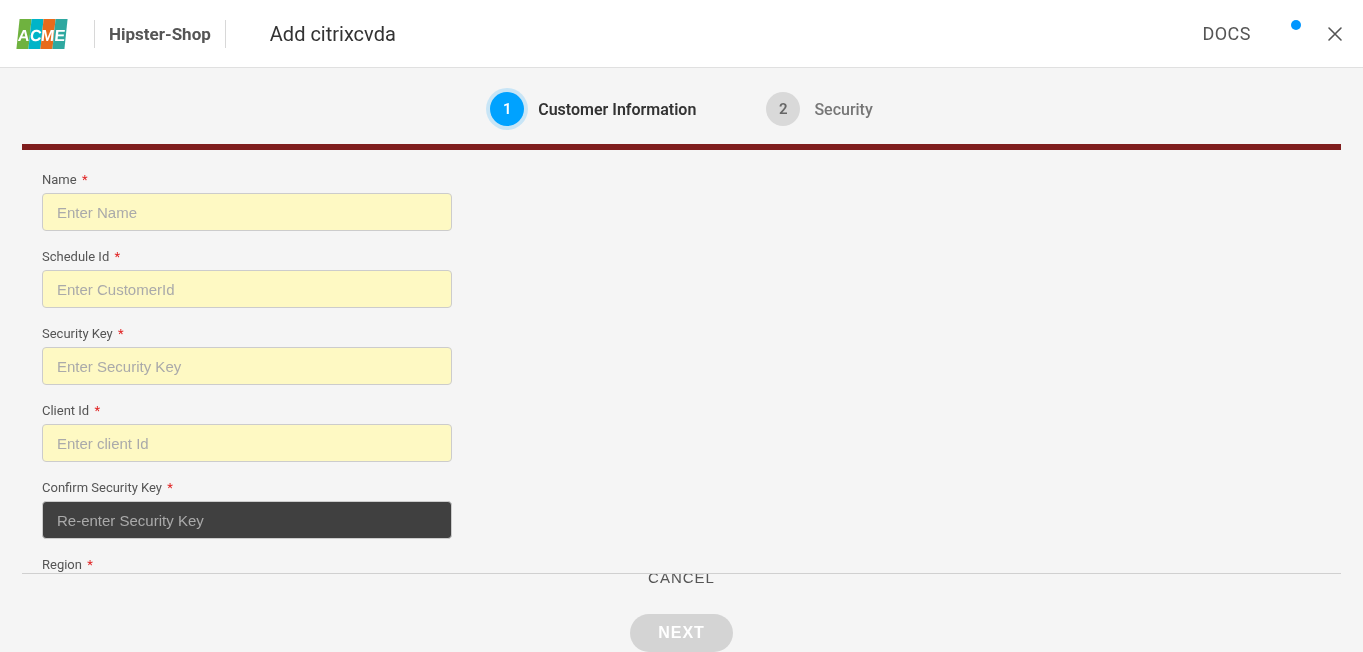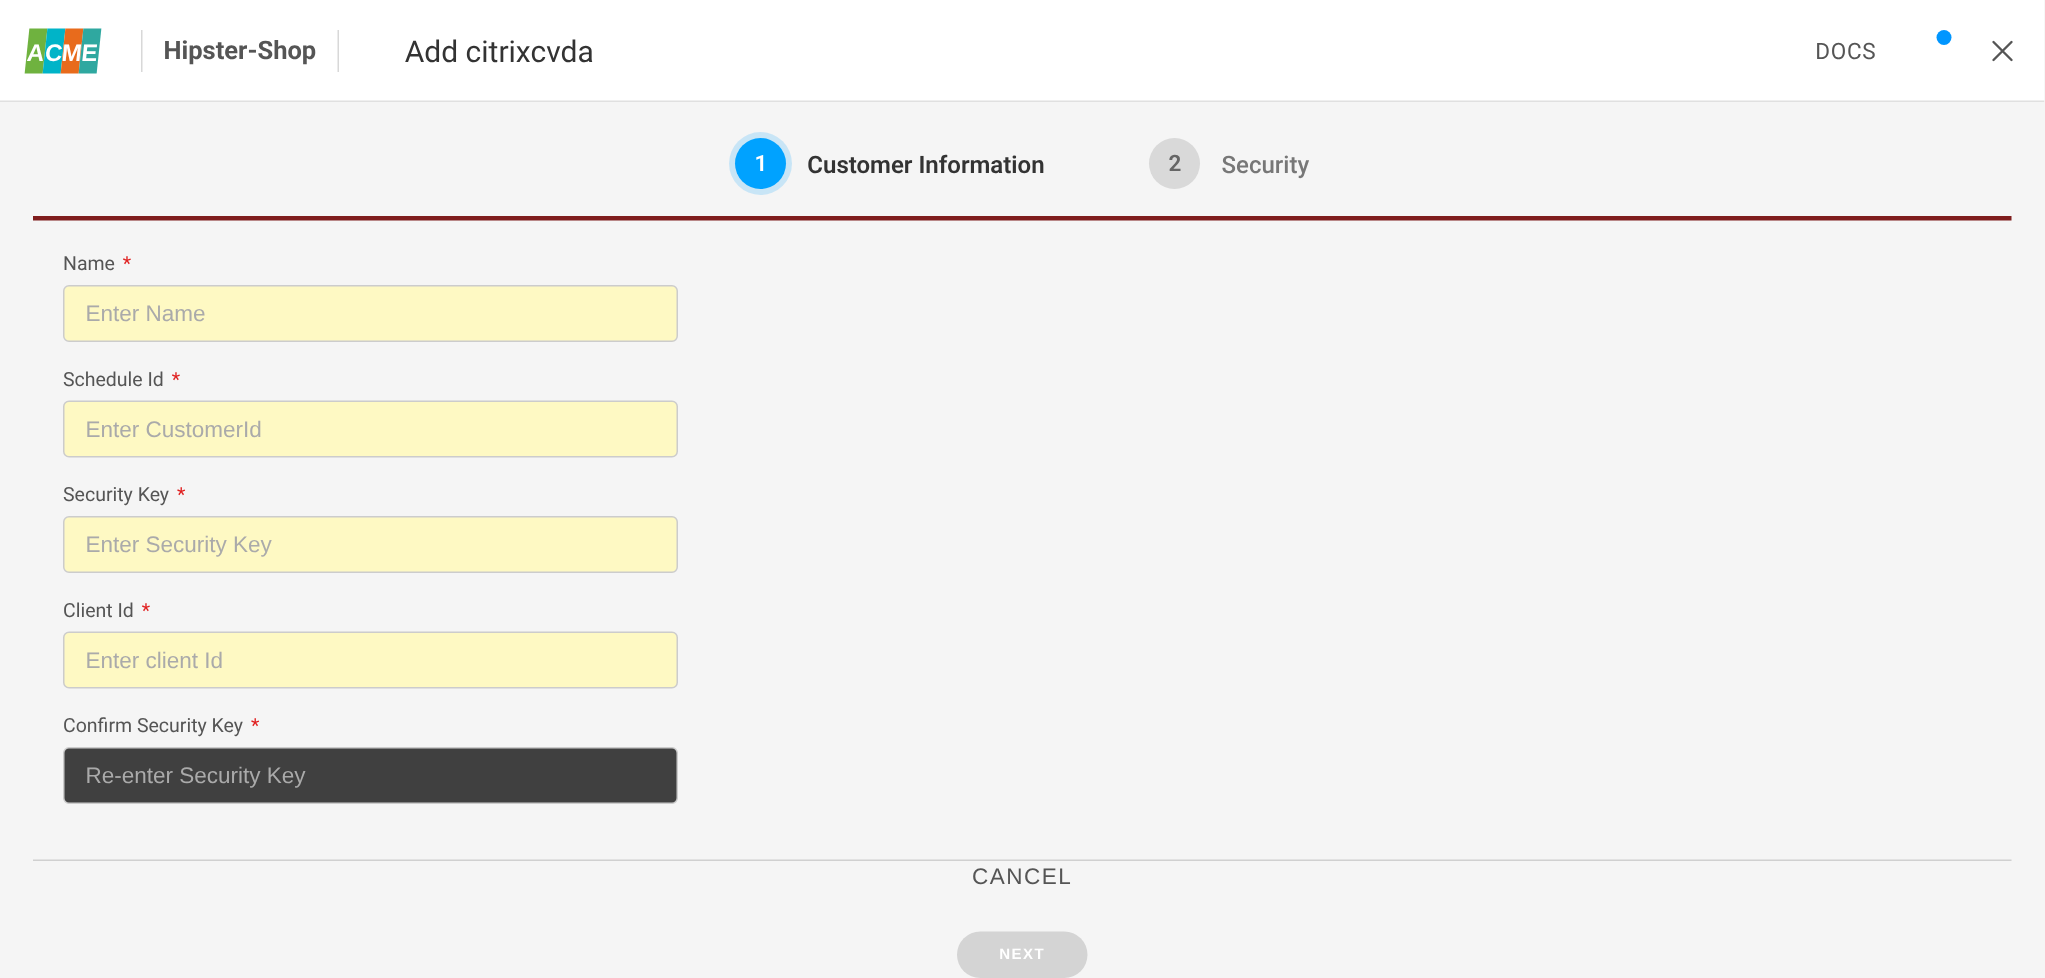--- a/index.html
+++ b/index.html
@@ -49,21 +49,21 @@
     color: #333;
     margin-left: 30px;
   }
   .header-right {
     margin-left: auto;
     display: flex;
     align-items: center;
     gap: 28px;
   }
   .docs-link {
-    font-size: 15px;
+    font-size: 18px;
     color: #555;
     letter-spacing: .5px;
     cursor: pointer;
   }
   .bell-wrap {
     position: relative;
     width: 20px;
     height: 20px;
     cursor: pointer;
   }
@@ -119,21 +119,21 @@
     font-size: 16px;
     font-weight: 600;
   }
   .step-active .step-label { color: #333; }
   .step-inactive .step-label { color: #777; font-weight: 500; }
 
   
   .body-wrap {
     flex: 1 1 auto;
     margin: 0 22px;
-    border-top: 3px solid #7f1d1d;
+    border-top: 6px solid #7f1d1d;
     border-bottom: 1px solid #d0d0d0;
     position: relative;
     overflow: hidden;
     background: #f5f5f5;
   }
   .form-scroll {
     height: 100%;
     overflow-y: scroll;
     padding: 22px 0 10px 20px;
   }
@@ -191,21 +191,21 @@
     font-size: 15px;
     letter-spacing: 1px;
     color: #555;
     cursor: pointer;
   }
   .btn-next {
     background: #d4d4d4;
     border: none;
     border-radius: 20px;
     padding: 10px 28px;
-    font-size: 10px;
+    font-size: 16px;
     font-weight: 600;
     letter-spacing: 1px;
     color: #fff;
     cursor: pointer;
   }
 </style>
 </head>
 <body>
 
 <div class="header">
@@ -288,20 +288,27 @@
     </div>
 
     <div class="field">
       <label class="field-label">
         <span>Confirm Security Key</span>
         <span class="req">*</span>
       </label>
       <input class="field-input disabled" type="password" disabled="" placeholder="Re-enter Security Key" style="">
     </div>
 
+    <div class="field">
+      <label class="field-label">
+        <span>Region</span>
+        <span class="req">*</span>
+      </label>
+
+    </div>
 
   </div>
 </div>
 
 <div class="footer">
   <button class="btn-cancel">CANCEL</button>
   <button class="btn-next">NEXT</button>
 </div>
 
 </body></html>

